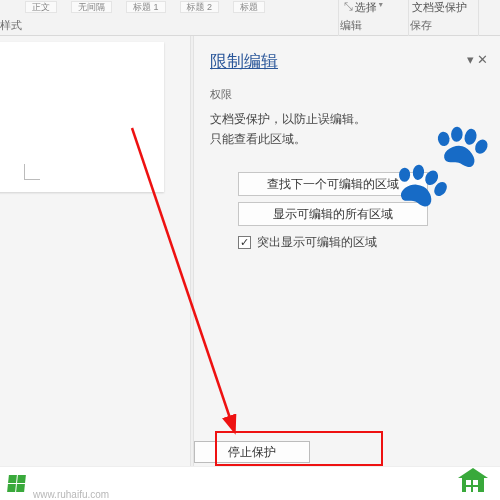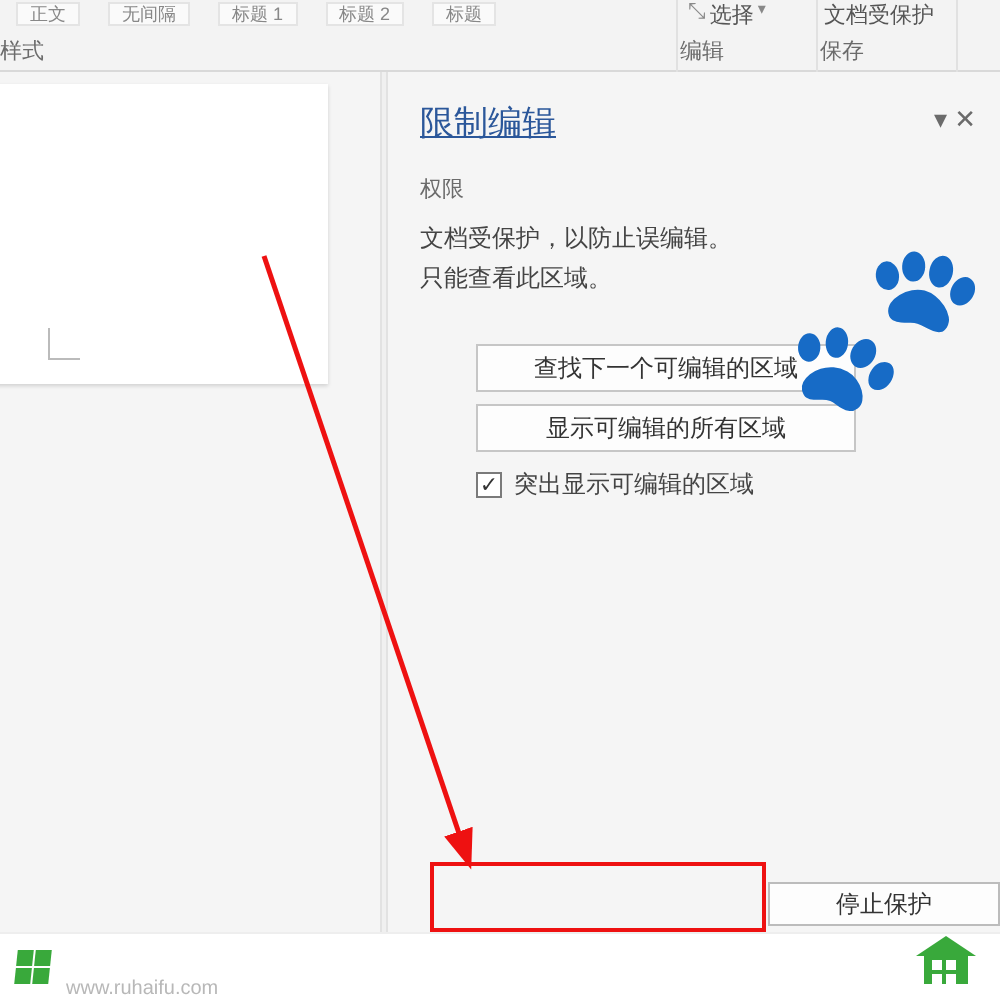--- a/index.html
+++ b/index.html
@@ -1,21 +1,21 @@
 <!DOCTYPE html>
 <html><head>
 <meta charset="utf-8">
 <style>
   * { box-sizing: border-box; margin: 0; padding: 0; }
   html, body { width: 500px; height: 500px; overflow: hidden; font-family: "Microsoft YaHei", SimSun, Arial, sans-serif; background: #fff; }
   .root { position: relative; width: 500px; height: 500px; background: #f5f5f5; }
 
   
   .ribbon { position: absolute; left: 0; top: 0; width: 500px; height: 36px; background: #f3f3f3; border-bottom: 1px solid #d9d9d9; }
-  .ribbon .styles-frag { position: absolute; left: 0; top: 0; width: 340px; height: 14px; display: flex; gap: 14px; align-items: center; font-size: 10px; color: #7a7a7a; padding-left: 8px; overflow: hidden; white-space: nowrap; }
+  .ribbon .styles-frag { position: absolute; left: 17px; top: 0; width: 340px; height: 14px; display: flex; gap: 14px; align-items: center; font-size: 10px; color: #7a7a7a; padding-left: 8px; overflow: hidden; white-space: nowrap; }
   .style-chip { border: 1px solid #e4e4e4; padding: 0 6px; height: 12px; line-height: 10px; font-size: 9px; background: #fafafa; color: #888; }
   .ribbon .group-label { position: absolute; bottom: 2px; font-size: 11px; color: #6b6b6b; text-align: left; }
   .grp-styles { left: 0; width: 308px; }
   .grp-edit   { left: 340px; width: 60px; }
   .grp-save   { left: 410px; width: 60px; }
   .ribbon-divider { position: absolute; top: 0; height: 36px; width: 1px; background: #e1e1e1; }
   .rd1 { left: 338px; } .rd2 { left: 408px; } .rd3 { left: 478px; }
   .btn-select { position: absolute; left: 344px; top: 0; width: 52px; font-size: 11px; color: #555; display: flex; align-items: flex-start; gap: 2px; }
   .btn-select .sel-icon { font-size: 11px; color: #888; }
   .btn-save { position: absolute; left: 412px; top: 0; width: 60px; font-size: 11px; color: #555; }
@@ -37,21 +37,21 @@
   .btn-stack { margin-top: 24px; margin-left: 28px; }
   .chk-row { margin-top: 8px; margin-left: 28px; display: flex; align-items: center; gap: 6px; font-size: 12px; color: #444; }
   .chk { width: 13px; height: 13px; border: 1px solid #7a7a7a; display: inline-flex; align-items: center; justify-content: center; font-size: 11px; background: #fff; color: #333; }
 
   
   .annot-box { position: absolute; border: 2px solid #e11; background: transparent; }
   .ab1 { left: 215px; top: 431px; width: 168px; height: 35px; }
   .arrow-svg { position: absolute; left: 118px; top: 120px; width: 170px; height: 320px; pointer-events: none; }
 
   
-  .stop-btn-wrap { position: absolute; left: 0; bottom: 3px; width: 100%; display: flex; justify-content: flex-end; }
+  .stop-btn-wrap { position: absolute; left: 0; bottom: 3px; width: 100%; display: flex; justify-content: flex-start; }
   .stop-btn { width: 116px; height: 22px; line-height: 20px; text-align: center; font-size: 12px; color: #333; background: #fdfdfd; border: 1px solid #bcbcbc; cursor: pointer; }
 
   
   .footer { position: absolute; left: 0; bottom: 0; width: 500px; height: 34px; background: #fff; border-top: 1px solid #eee; display: flex; align-items: center; justify-content: space-between; padding: 0 8px; }
   .wm-left { display: flex; align-items: center; gap: 6px; }
   .win-flag { display: grid; grid-template-columns: 8px 8px; grid-template-rows: 8px 8px; gap: 1px; transform: skewX(-6deg); }
   .win-flag span { background: #39a93b; }
   .wm-text { font-size: 15px; color: #4b4b4b; }
   .wm-text b { color: #39a93b; font-weight: 600; }
   .wm-sub { font-size: 10px; color: #b8b8b8; margin-left: 2px; }

